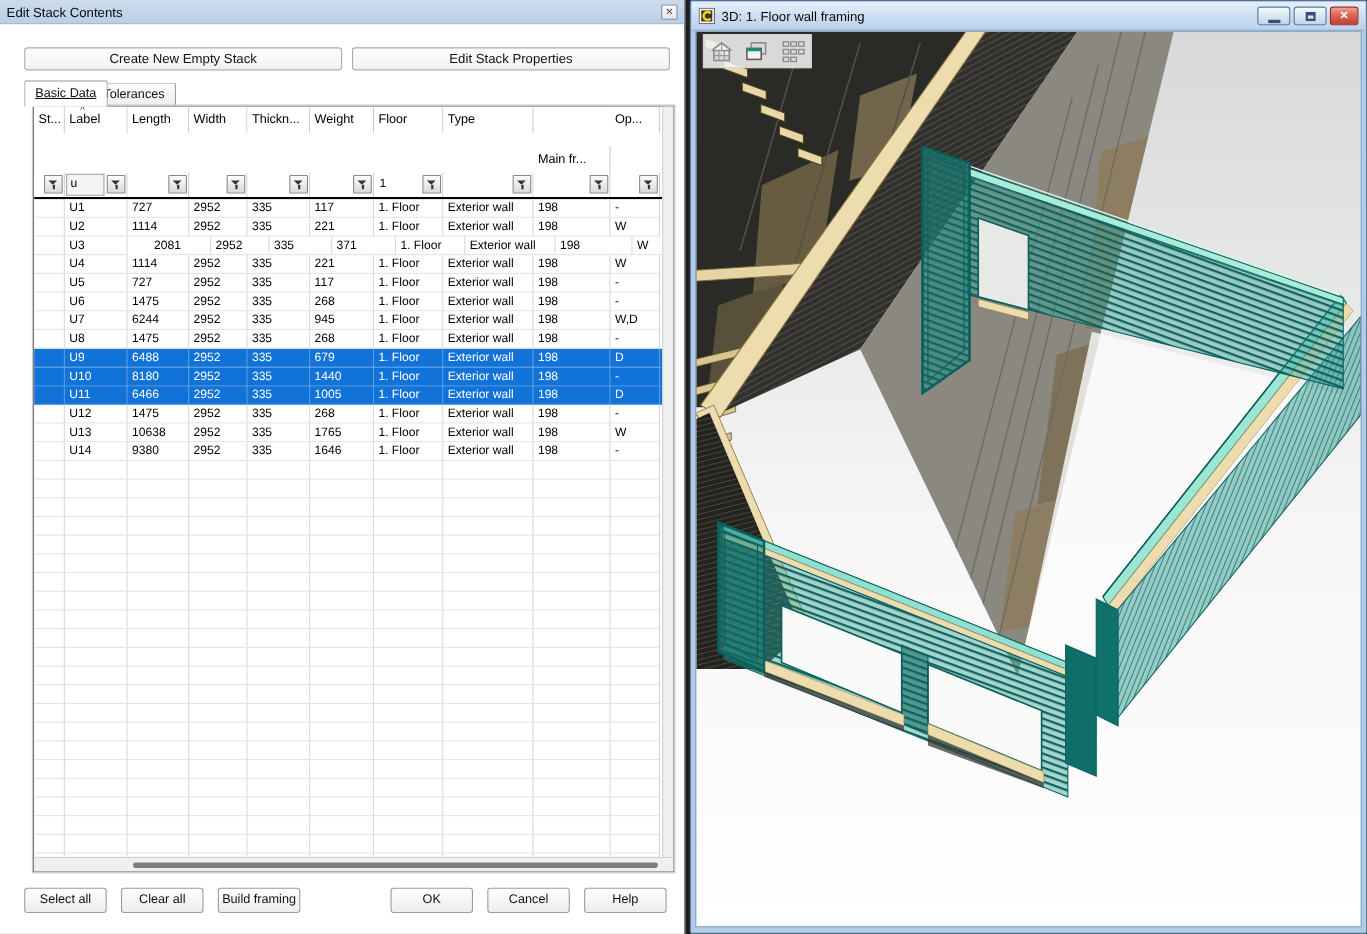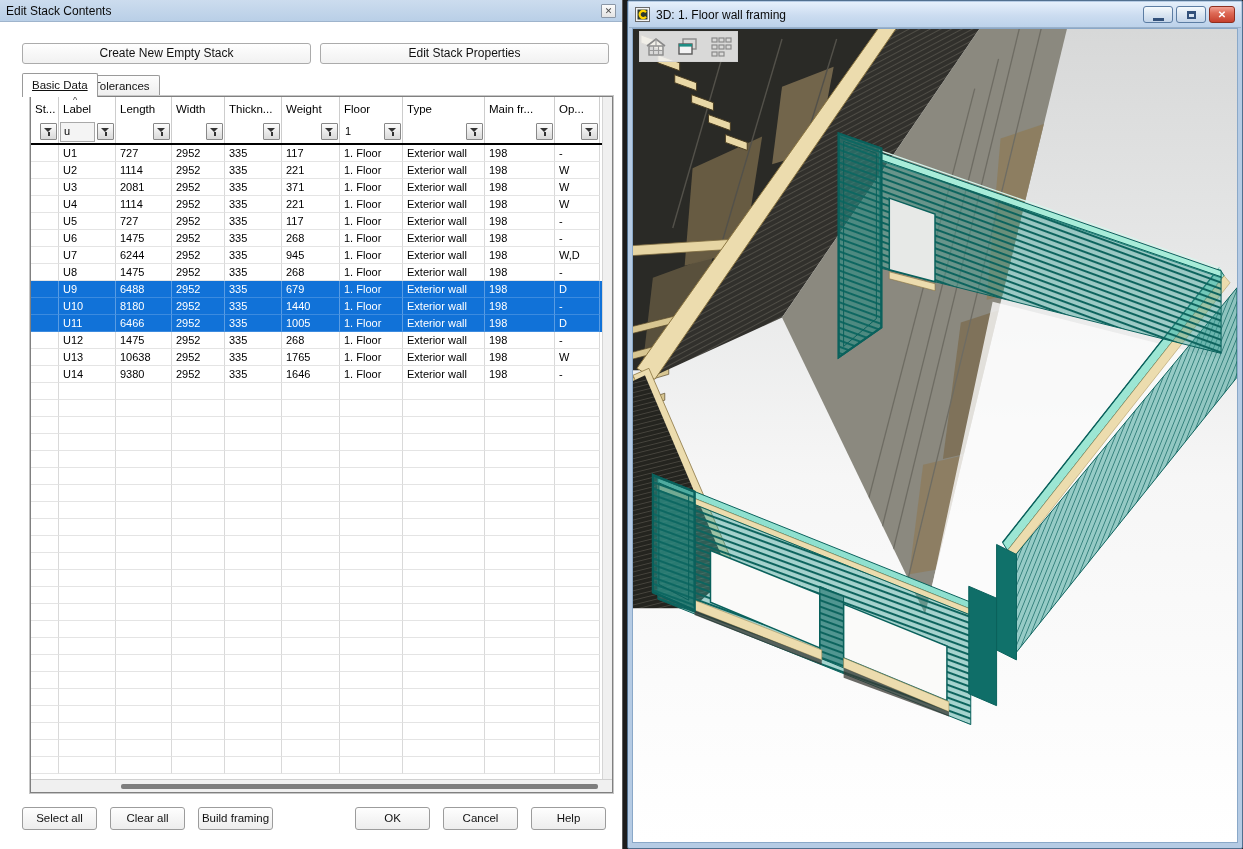--- a/index.html
+++ b/index.html
@@ -97,21 +97,21 @@
     <div id="grid">
       <div id="grid-header" class="grow">
           <div class="hcell" style="width: 28px;">St...</div>
           <div class="hcell" style="width: 57px;">Label<span class="sort-caret">^</span></div>
           <div class="hcell" style="width: 56px;">Length</div>
           <div class="hcell" style="width: 53px;">Width</div>
           <div class="hcell" style="width: 57px;">Thickn...</div>
           <div class="hcell" style="width: 58px;">Weight</div>
           <div class="hcell" style="width: 63px;">Floor</div>
           <div class="hcell" style="width: 82px;">Type</div>
-          <div class="hcell" style="width: 70px;">Main fr...</div>
+          <div class="hcell" style="width: 70px; margin-top: 36px;">Main fr...</div>
           <div class="hcell" style="width: 45px;">Op...</div>
         </div>
       <div id="grid-filter" class="grow">
           <div class="fcell" style="width: 28px;">
             <div class="funnel-btn">
               <div class="funnel-glyph"></div>
             </div>
           </div>
           <div class="fcell" style="width: 57px;">
             <div class="filter-text">u</div>
@@ -182,21 +182,21 @@
             <div class="dcell" style="width: 57px;">335</div>
             <div class="dcell" style="width: 58px;">221</div>
             <div class="dcell" style="width: 63px;">1. Floor</div>
             <div class="dcell" style="width: 82px;">Exterior wall</div>
             <div class="dcell" style="width: 70px;">198</div>
             <div class="dcell" style="width: 45px;">W</div>
           </div>
           <div class="drow">
             <div class="dcell" style="width: 28px;"></div>
             <div class="dcell" style="width: 57px;">U3</div>
-            <div class="dcell" style="width: 56px;">2081</div>
+            <div class="dcell" style="width: 56px; margin-left: 20px;">2081</div>
             <div class="dcell" style="width: 53px;">2952</div>
             <div class="dcell" style="width: 57px;">335</div>
             <div class="dcell" style="width: 58px;">371</div>
             <div class="dcell" style="width: 63px;">1. Floor</div>
             <div class="dcell" style="width: 82px;">Exterior wall</div>
             <div class="dcell" style="width: 70px;">198</div>
             <div class="dcell" style="width: 45px;">W</div>
           </div>
           <div class="drow">
             <div class="dcell" style="width: 28px;"></div>

